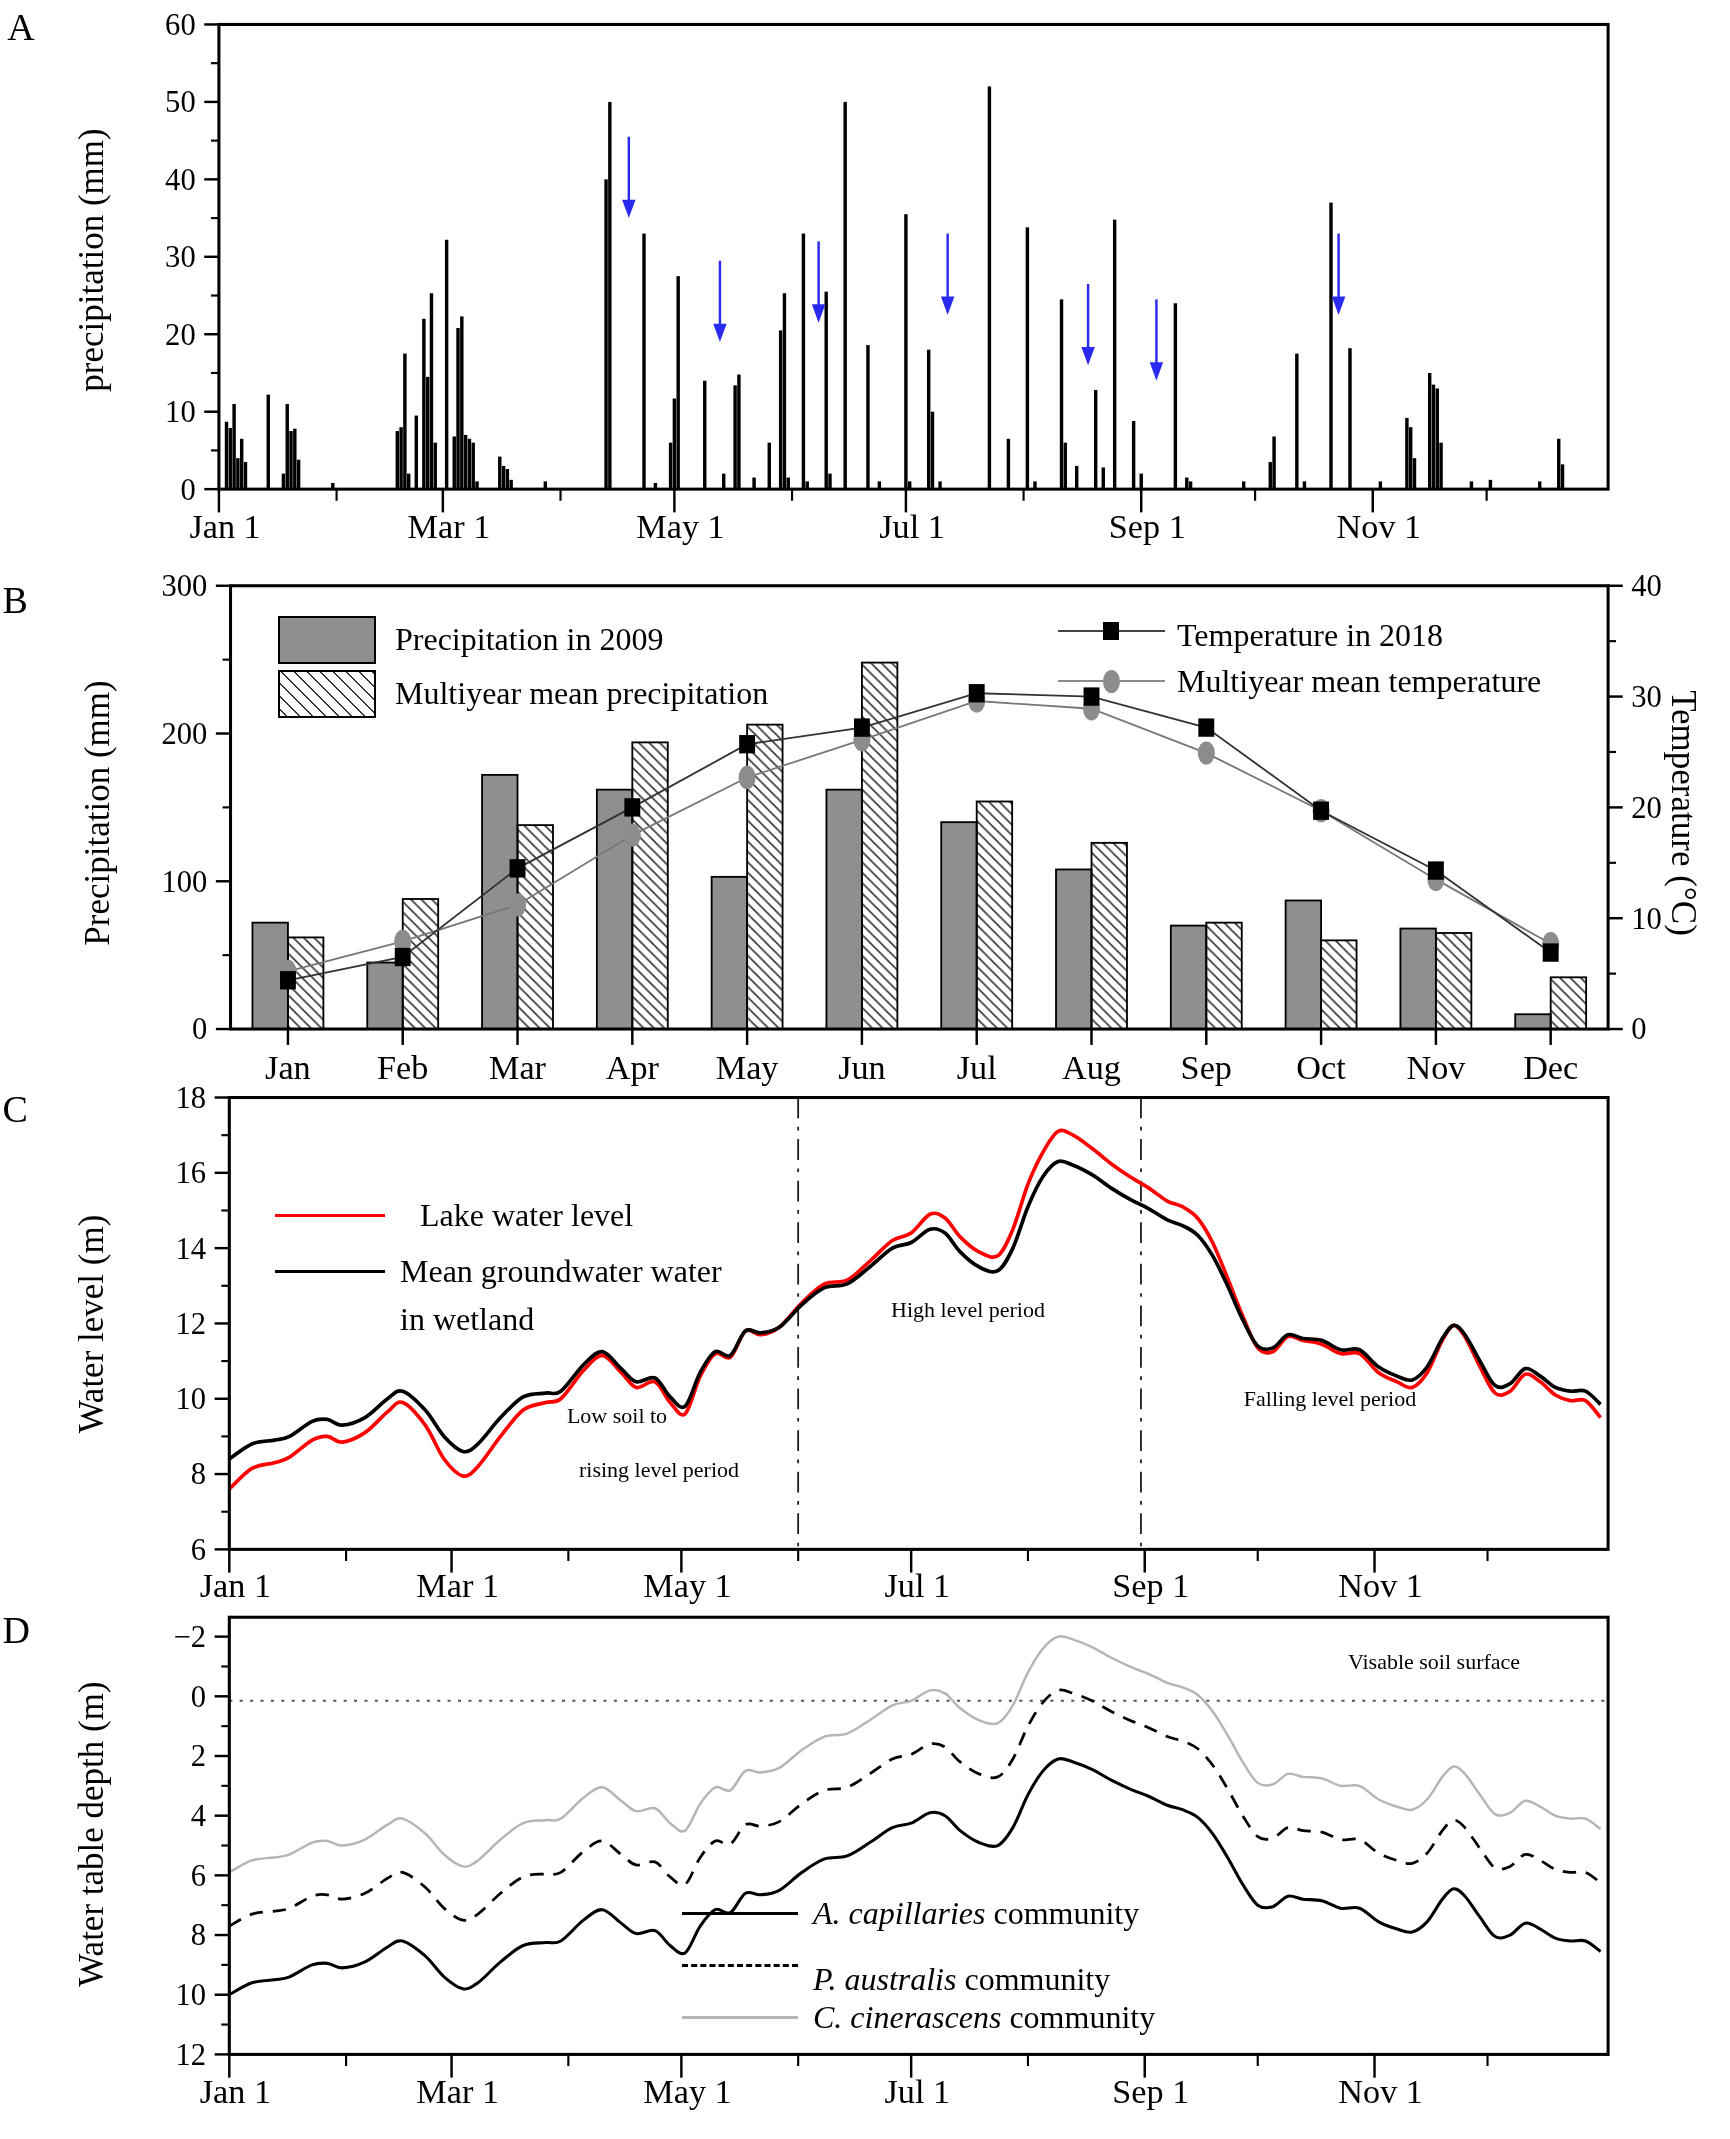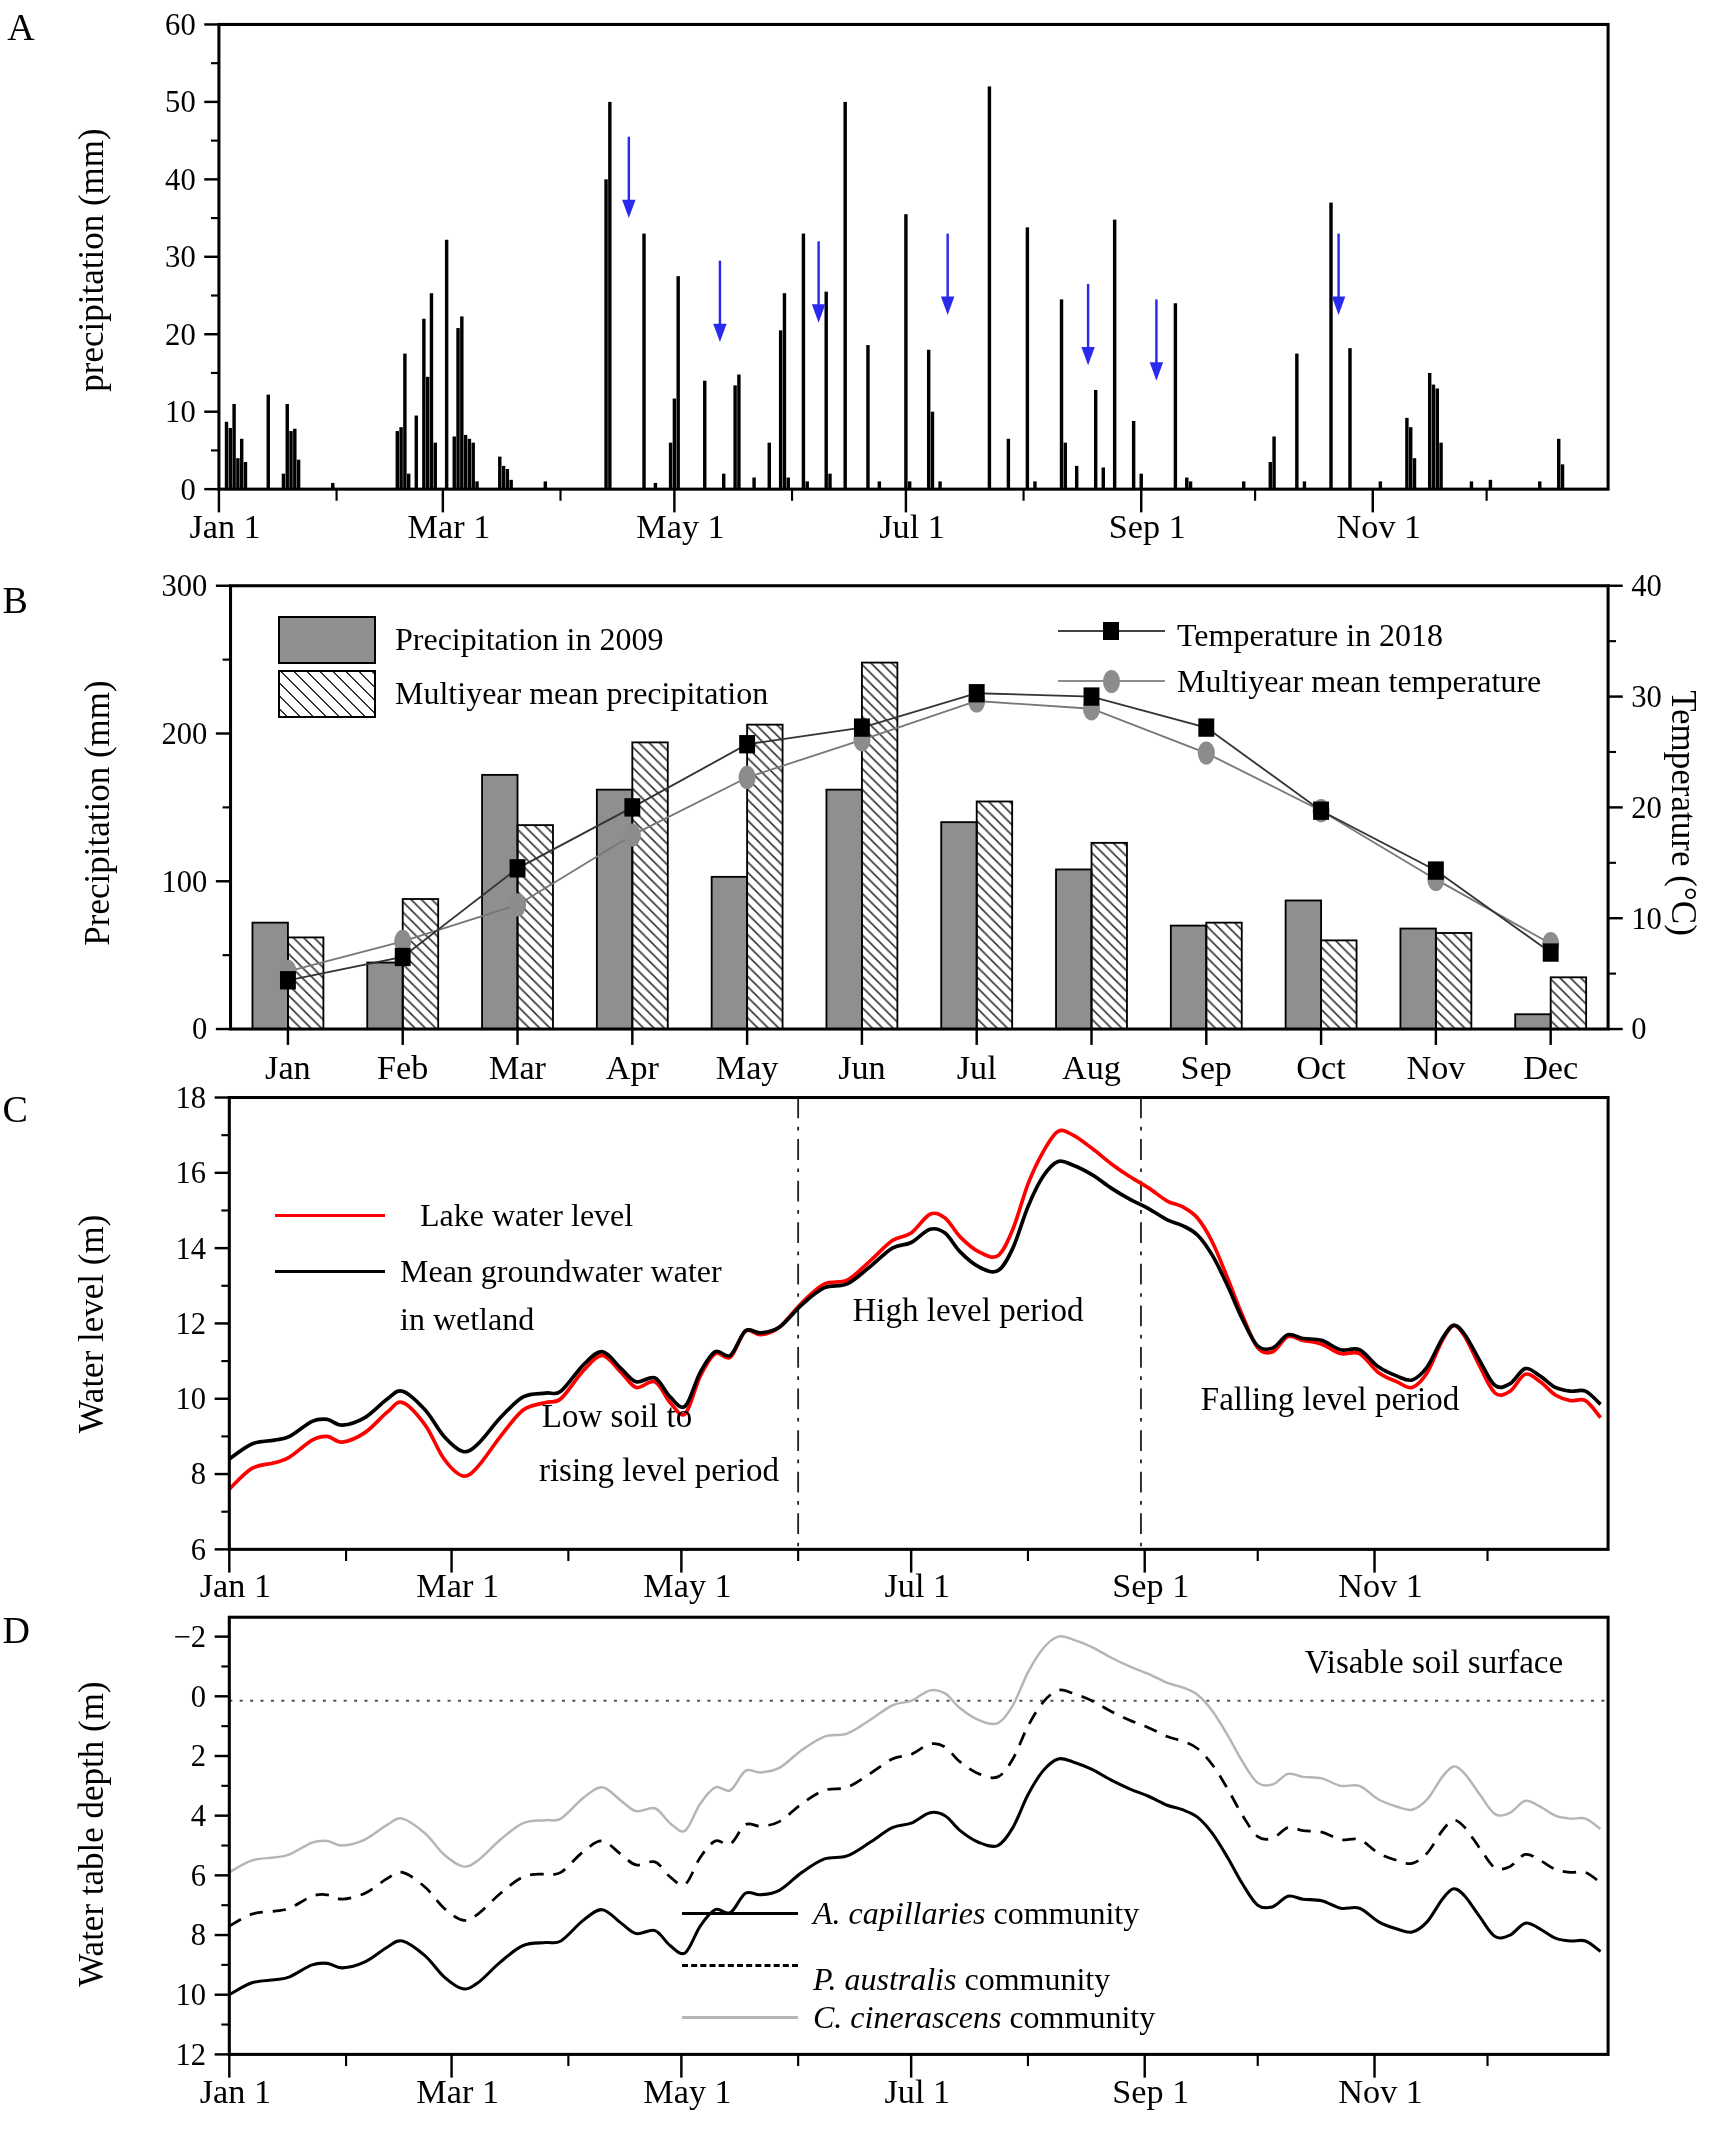--- a/index.html
+++ b/index.html
@@ -13,21 +13,21 @@
   .legend-row{position:absolute;height:37px;white-space:nowrap;}
   .legend-label{font-size:32px;line-height:37px;}
   .swatch-box{position:absolute;width:98px;height:48px;border:2.4px solid #000;box-sizing:border-box;}
   .swatch-gray{background:#8f8f8f;}
   .swatch-hatch{background:repeating-linear-gradient(45deg,#ffffff 0px,#ffffff 3.7px,#333333 3.7px,#333333 5.5px,#ffffff 5.5px,#ffffff 9.2px);}
   .lineswatch{position:absolute;height:2.4px;background:#444;top:17px;}
   .lineswatch-thick{position:absolute;height:3.7px;top:16.5px;}
   .msq{position:absolute;width:16px;height:18.3px;background:#000;top:9.2px;}
   .mell{position:absolute;width:17px;height:23px;border-radius:50%;background:#8c8c8c;top:6.7px;}
   .dashline{position:absolute;width:116px;border-top:3.1px dashed #000;top:17px;}
-  .annotation{position:absolute;font-size:33px;white-space:nowrap;transform:translate(-50%,-50%);}
+  .annotation{position:absolute;font-size:22px;white-space:nowrap;transform:translate(-50%,-50%);}
   .it{font-style:italic;margin-top:42px;}
 </style>
 </head>
 <body>
 
 <div id="figure">
 
   <svg id="chart" width="1731" height="2140" viewBox="0 0 2831 3500">
       <defs>
         <pattern id="hatch" width="17" height="17" patternUnits="userSpaceOnUse">

